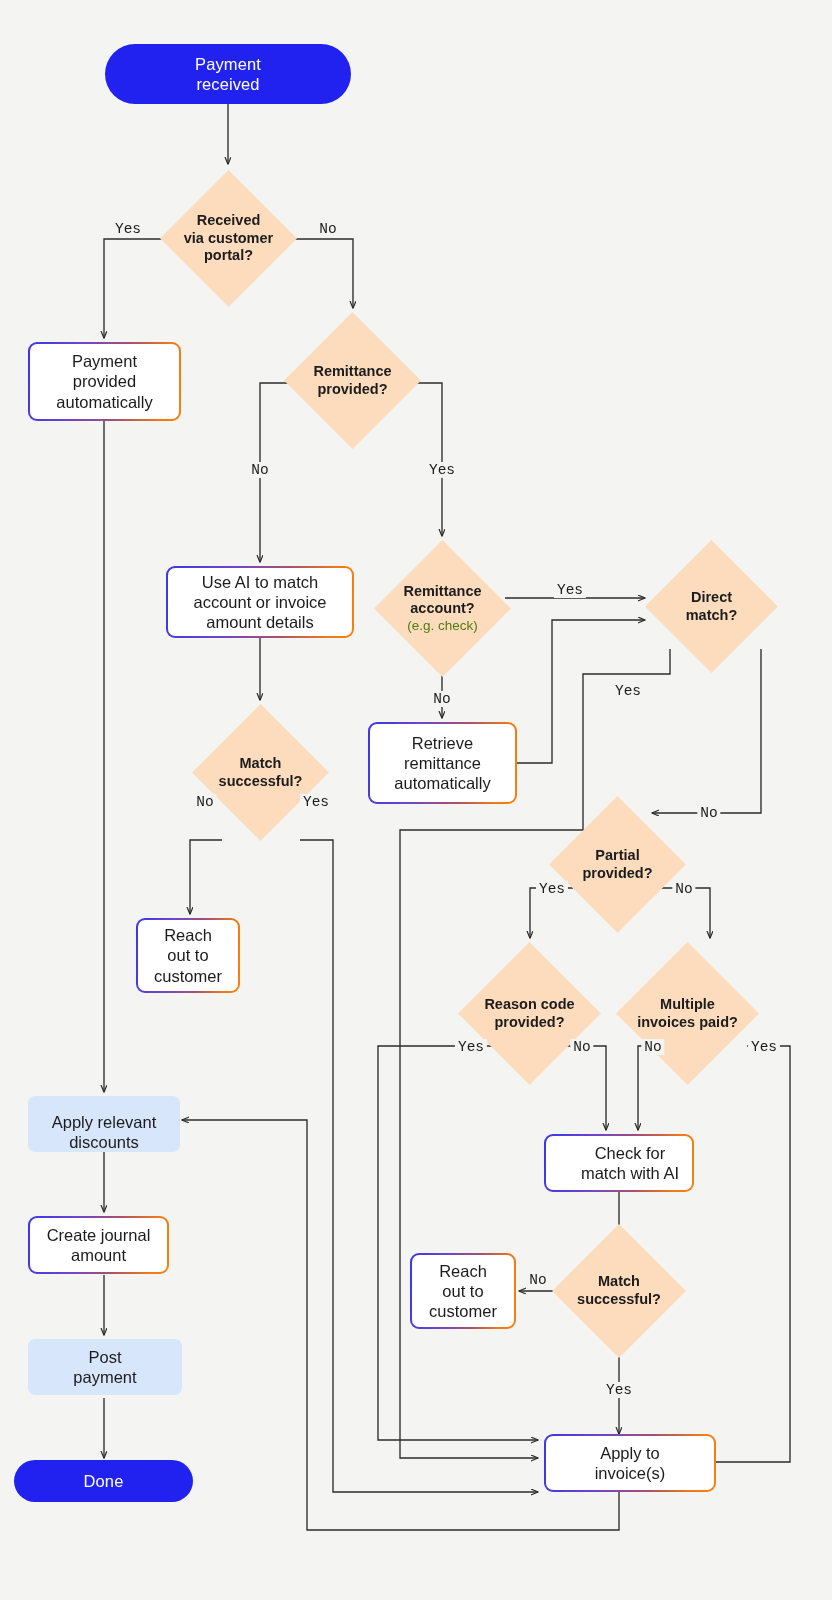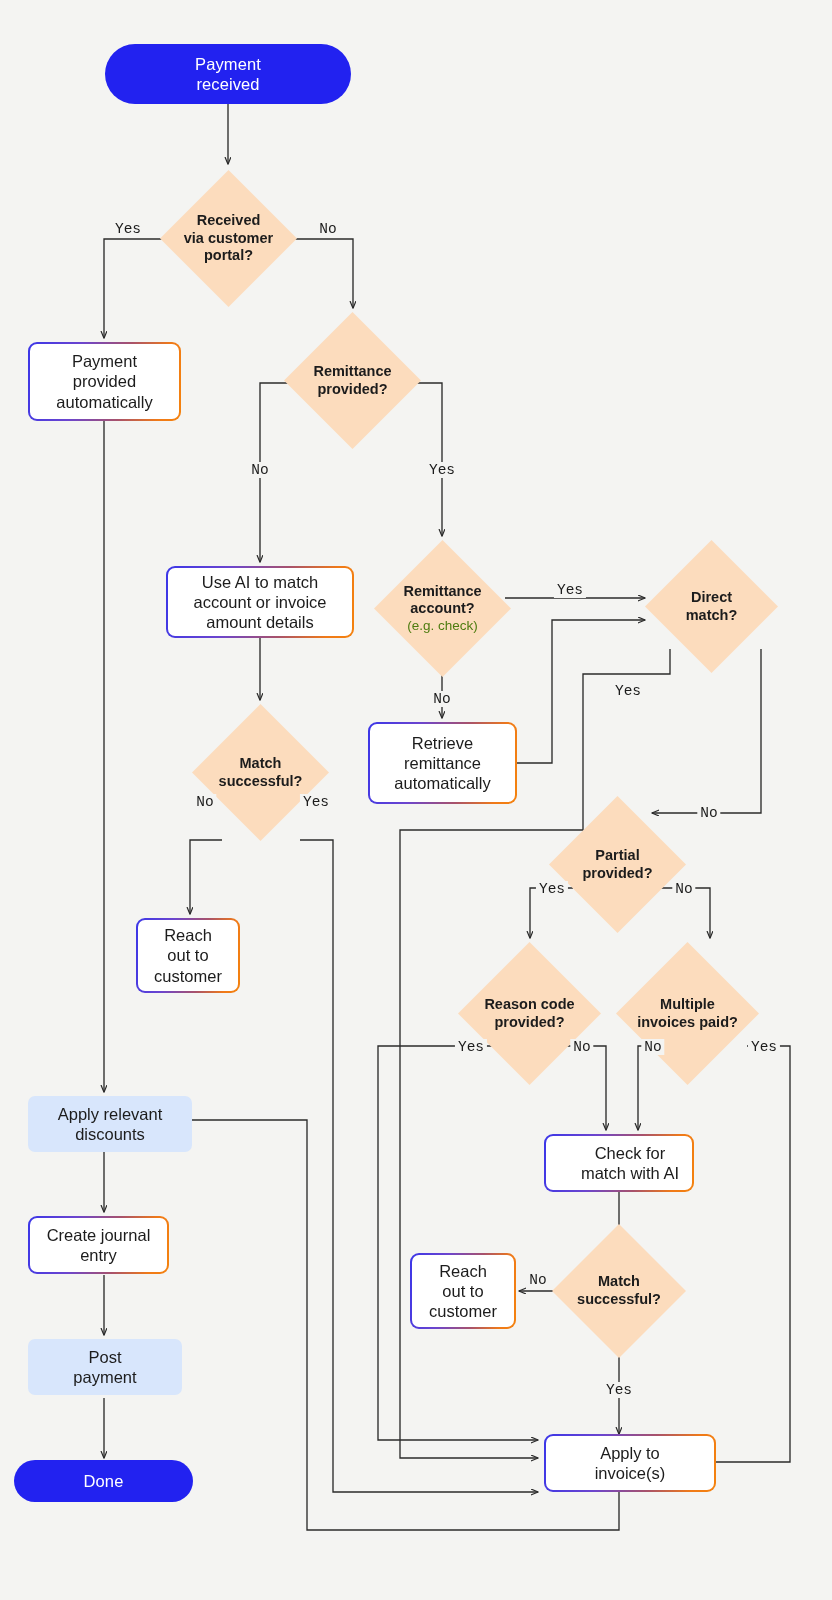--- a/index.html
+++ b/index.html
@@ -257,31 +257,31 @@
   </div>
 
   <div class="node dec" style="left:616px; top:942px; width:143px; height:143px;">
     <span class="dbg"></span>
     <span class="dtxt">
       <span>Multiple</span><br>
       <span>invoices paid?</span>
     </span>
   </div>
 
-  <div class="node lblue" style="left:28px; top:1096px; width:164px; height:56px;">
+  <div class="node lblue" style="left:28px; top:1096px; width:152px; height:56px;align-items:flex-end;">
     <span>
       <span>Apply relevant</span><br>
       <span>discounts</span>
     </span>
   </div>
 
   <div class="node proc" style="left:28px; top:1216px; width:141px; height:58px;">
     <span>
       <span>Create journal</span><br>
-      <span>entry</span>
+      <span>amount</span>
     </span>
   </div>
 
   <div class="node lblue" style="left:28px; top:1339px; width:154px; height:56px;">
     <span>
       <span>Post</span><br>
       <span>payment</span>
     </span>
   </div>
 

